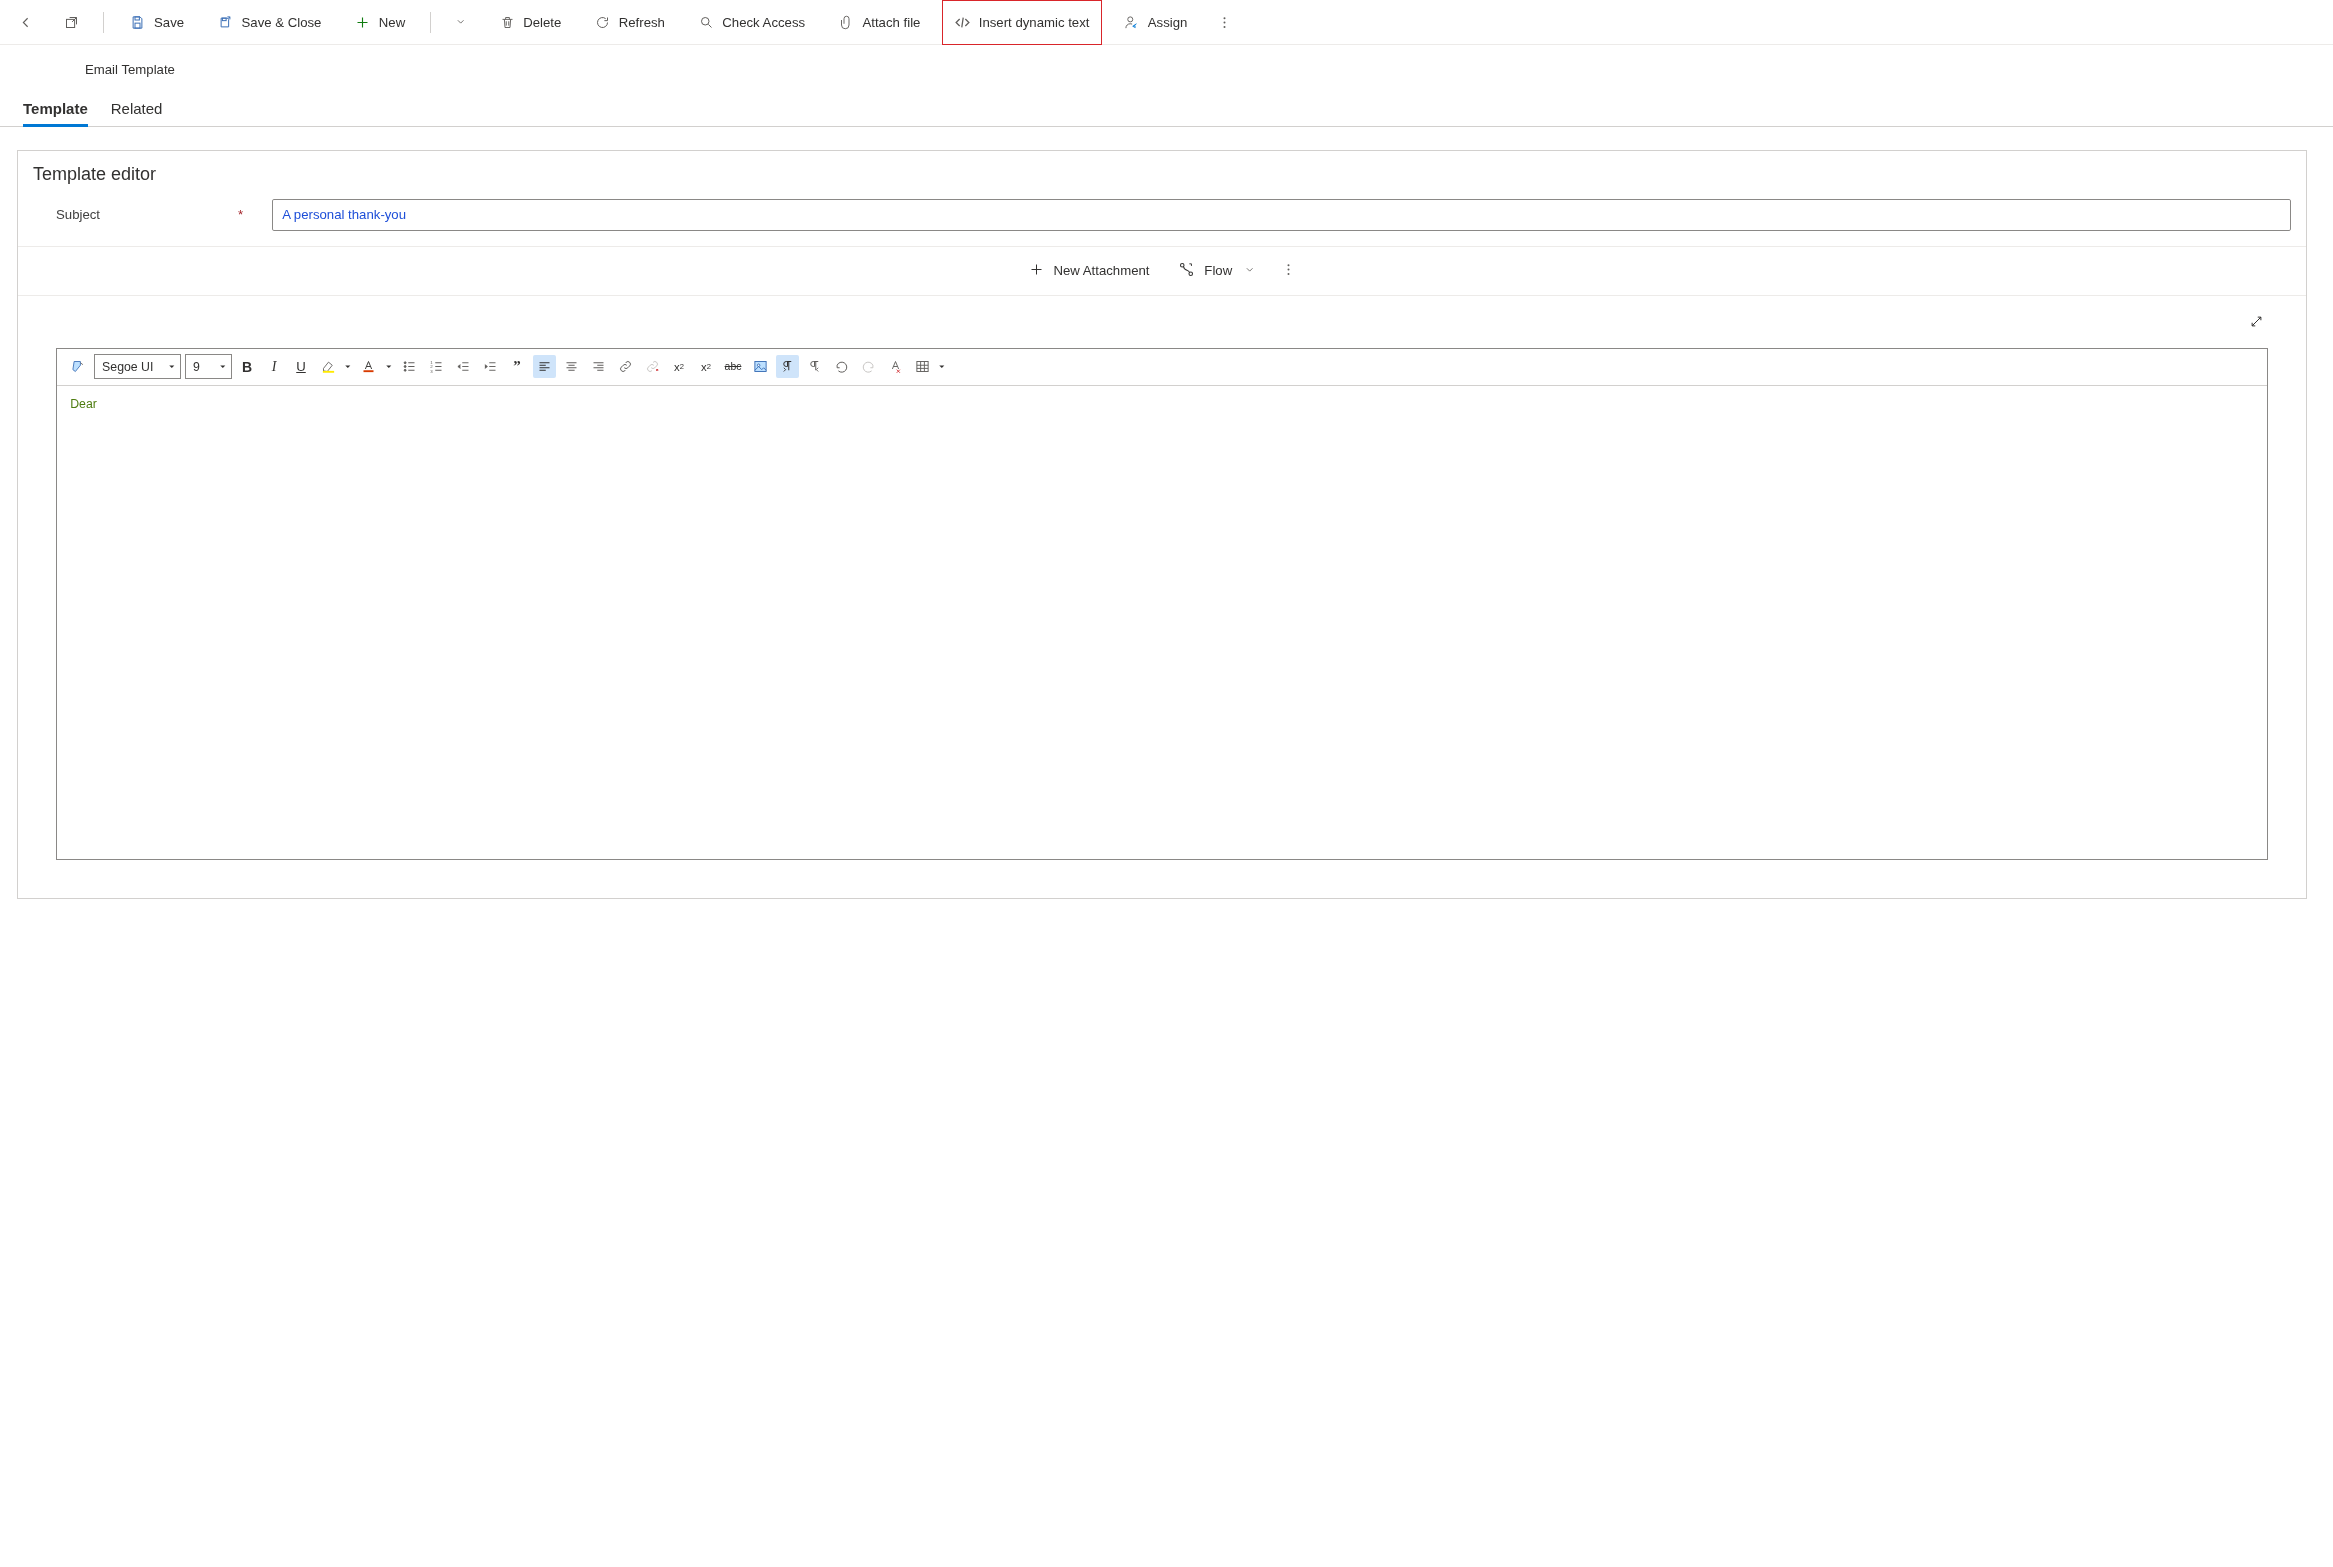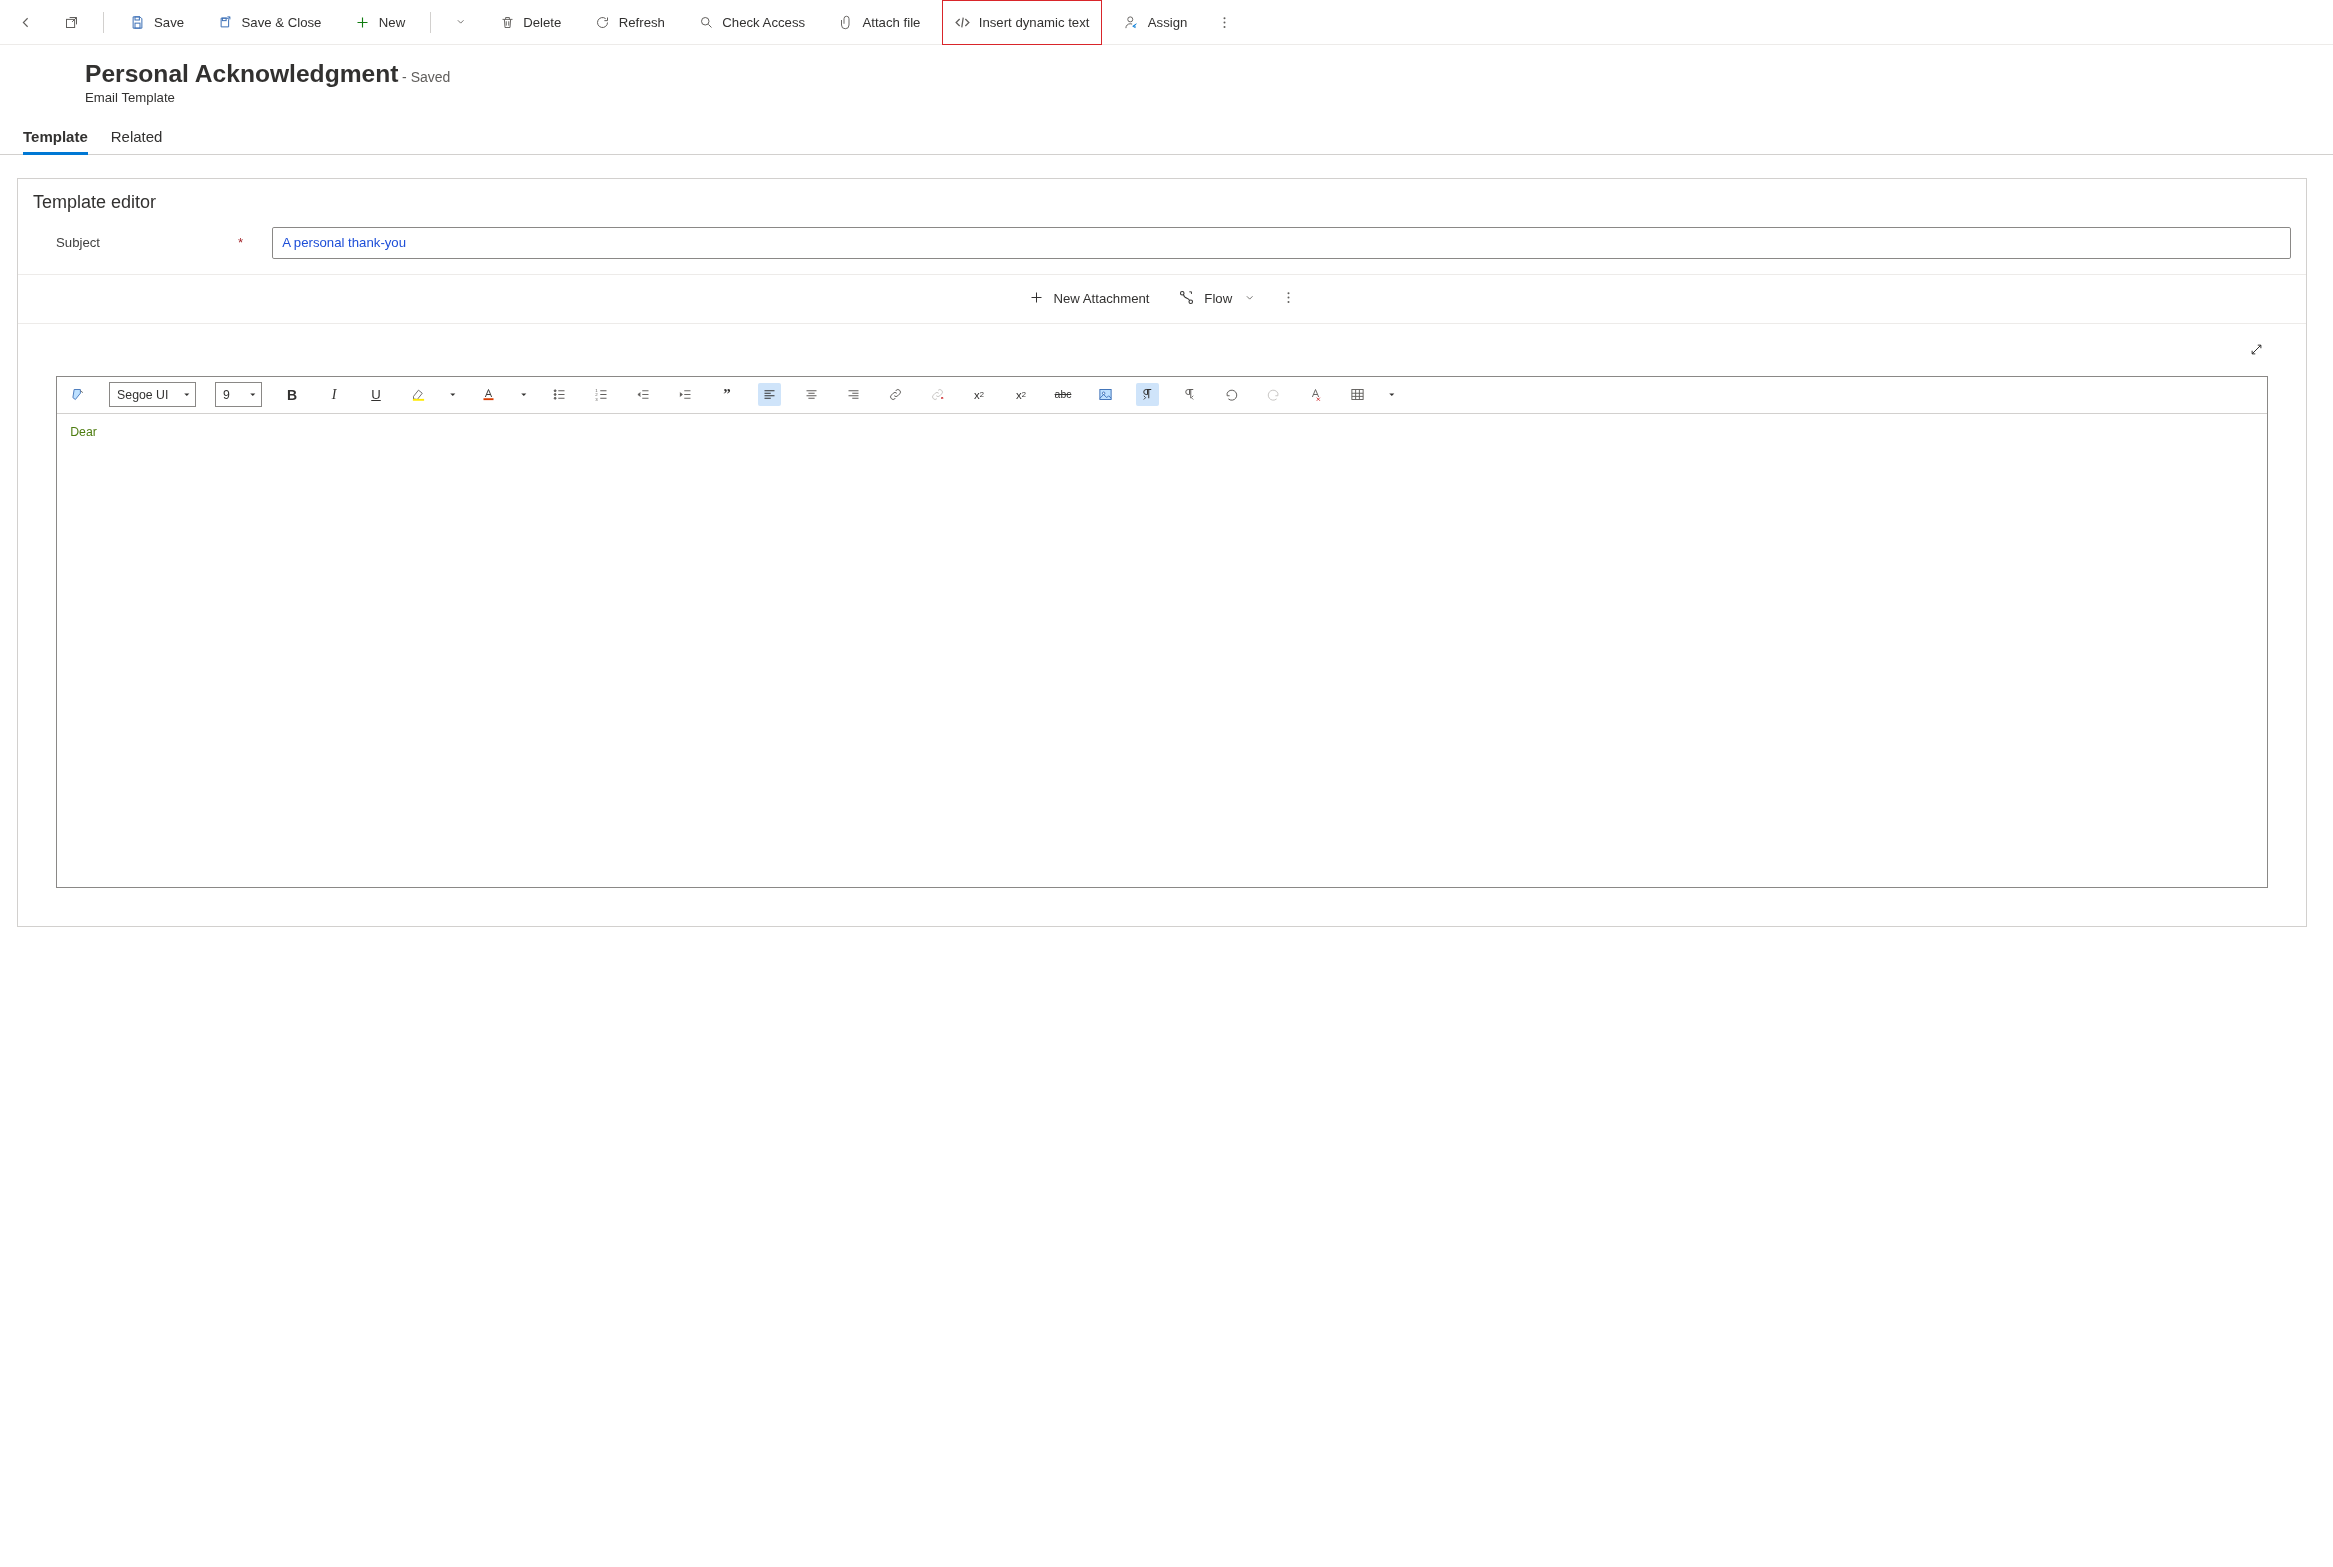--- a/index.html
+++ b/index.html
@@ -157,21 +157,21 @@
   .expand-btn {
     cursor: pointer;
     padding: 3.8px;
   }
   .editor-frame {
     border: 0.9px solid #8a8886;
   }
   .editor-toolbar {
     display: flex;
     align-items: center;
-    gap: 19px;
+    gap: 4px;
     padding: 5.7px 9.5px;
     border-bottom: 0.9px solid #d2d0ce;
     background: #fff;
     flex-wrap: nowrap;
   }
   .et-btn {
     width: 23px;
     height: 23px;
     display: inline-flex;
     align-items: center;
@@ -345,24 +345,20 @@
       <svg width="15" height="15" viewBox="0 0 24 24" fill="#605e5c">
           <circle cx="12" cy="5" r="1.6"></circle>
           <circle cx="12" cy="12" r="1.6"></circle>
           <circle cx="12" cy="19" r="1.6"></circle>
         </svg>
     </span>
   </div>
 </div>
 
 <div class="page-header">
-  <div>
-    <span class="page-title">Personal Acknowledgment</span>
-    <span class="page-title-status">- Saved</span>
-  </div>
   <div class="page-subtitle">Email Template</div>
 </div>
 
 <div class="tabs">
   <div class="tab active">Template</div>
   <div class="tab">Related</div>
 </div>
 
 <div class="content">
   <div class="card">

